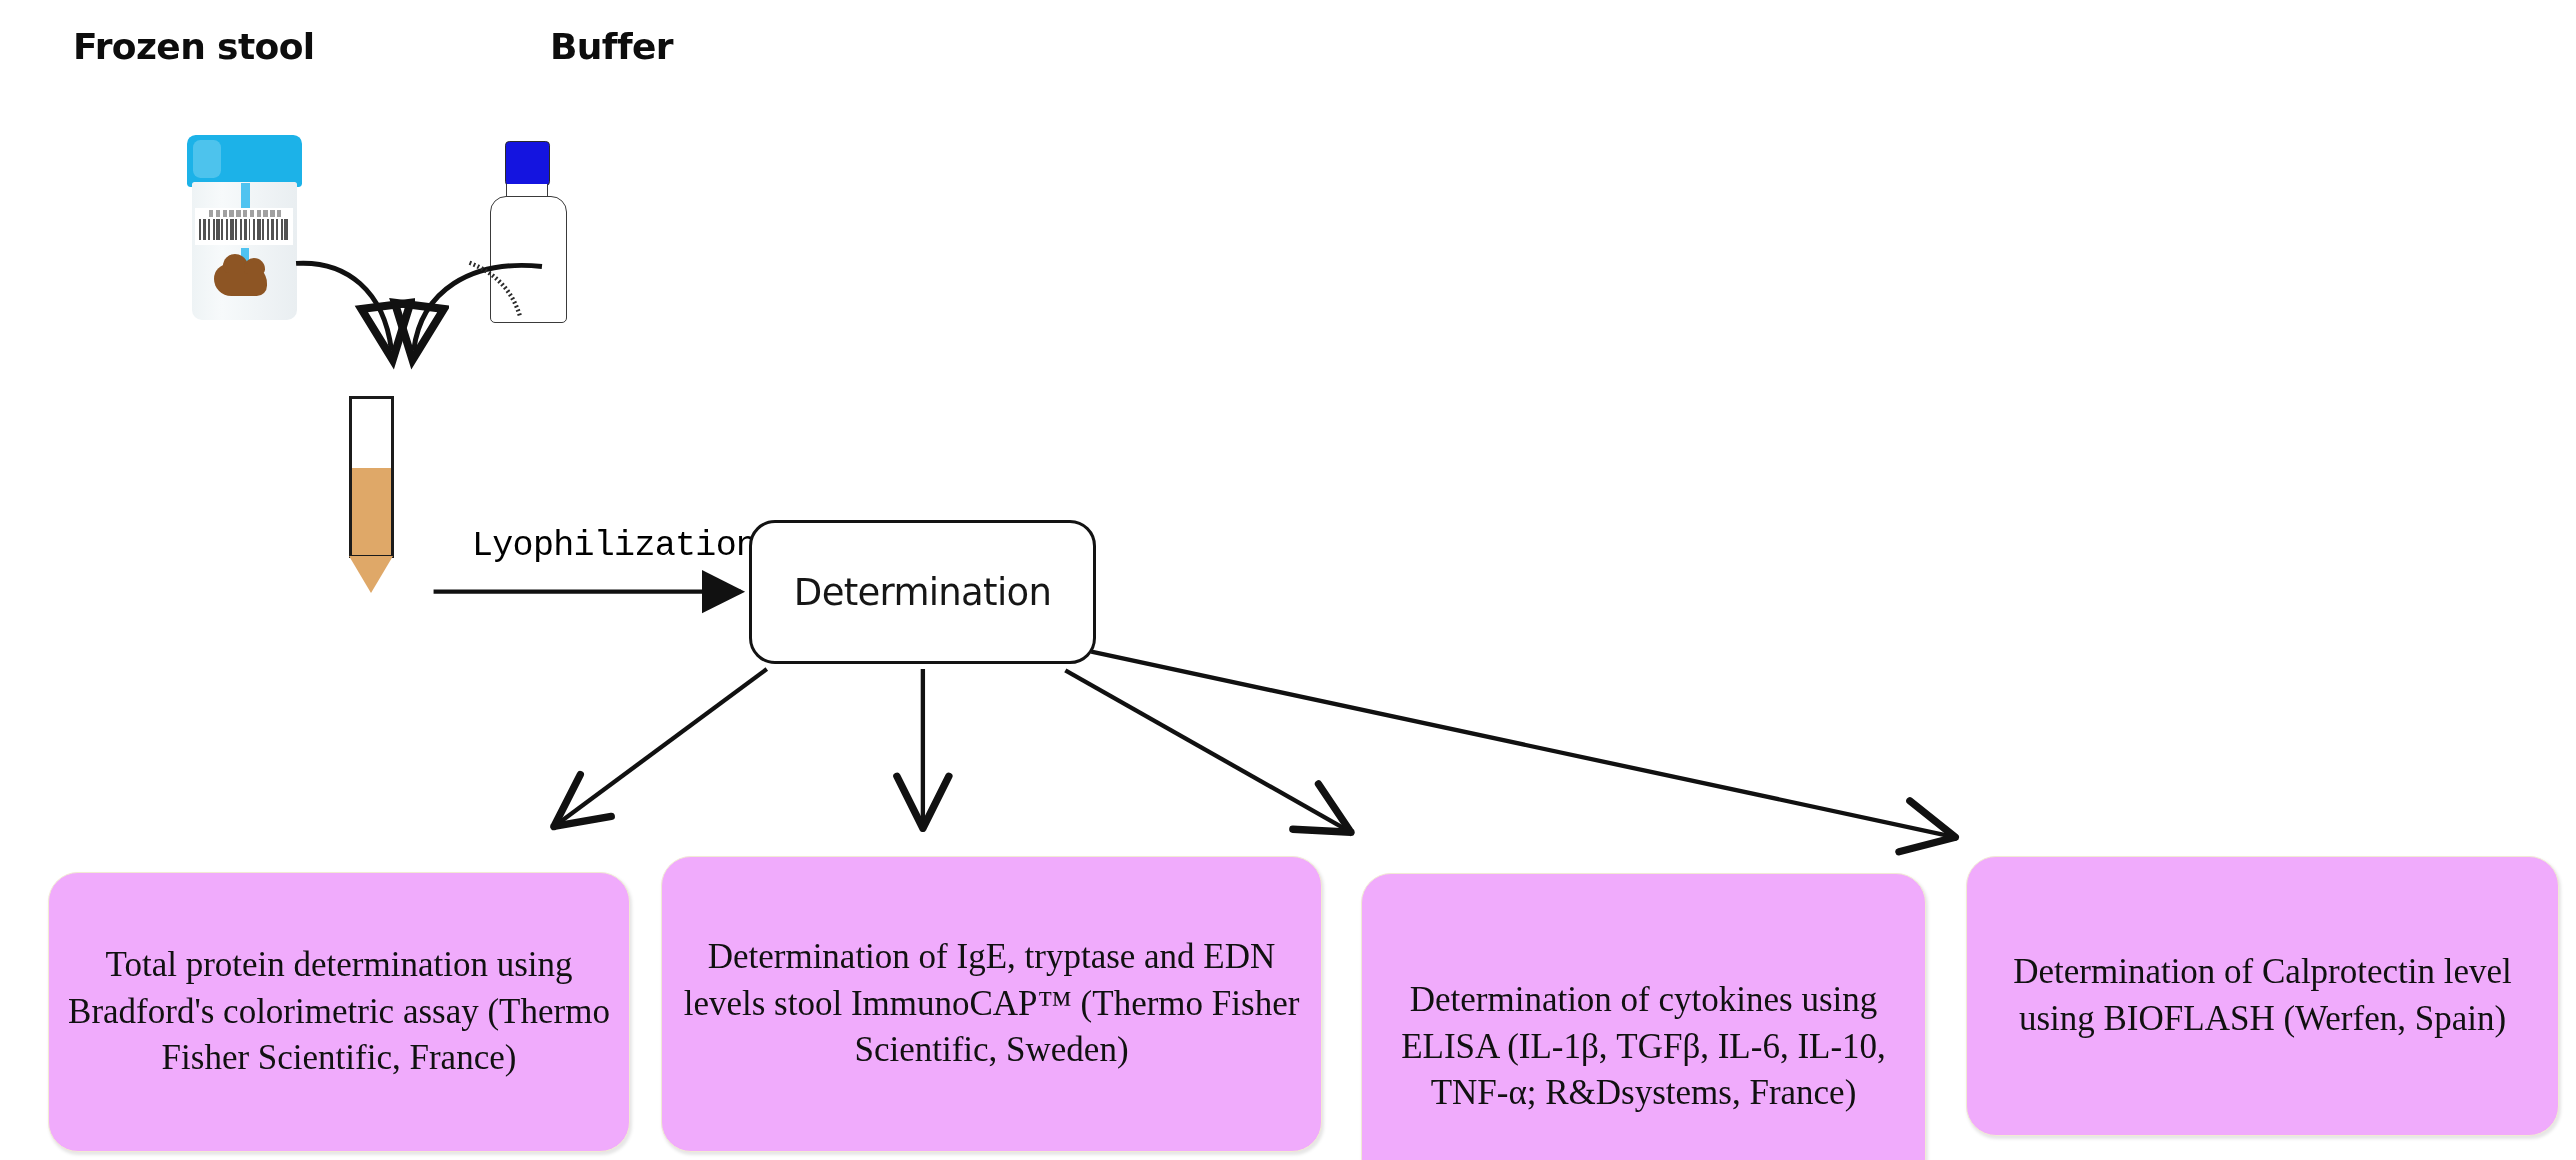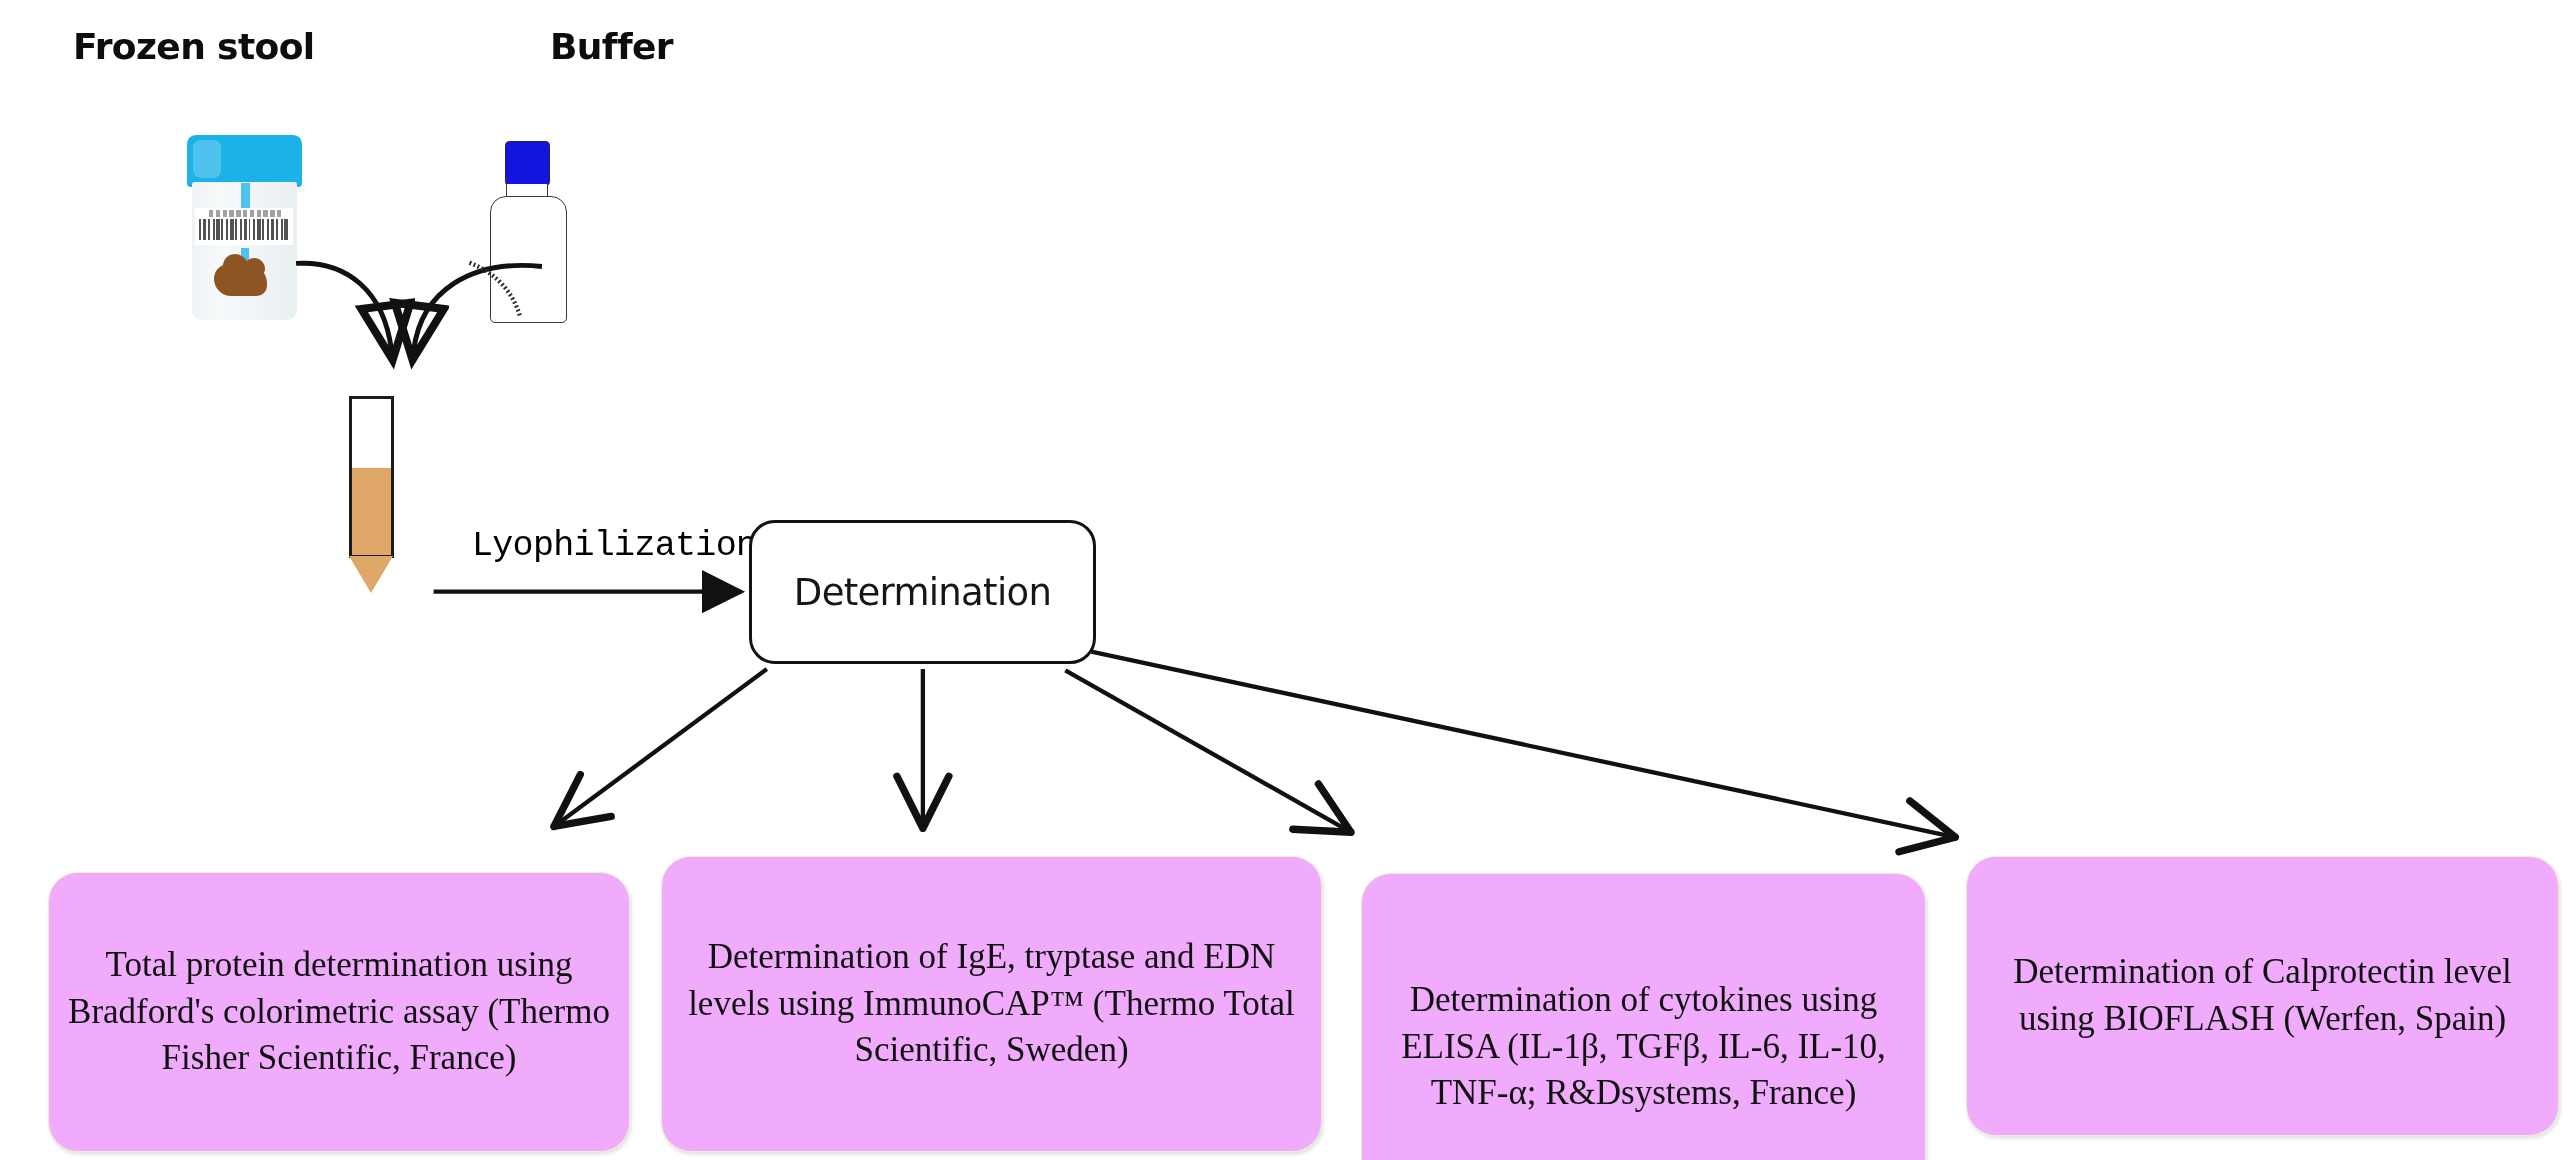--- a/index.html
+++ b/index.html
@@ -228,21 +228,21 @@
   <div id="lyophilization-label">Lyophilization</div>
 
   <div id="solubilization-box">
     <span id="solubilization-label">Determination</span>
   </div>
 
   <div class="assay-box" id="assay-box-1">
     <span class="assay-text">Total protein determination using Bradford's colorimetric assay (Thermo Fisher Scientific, France)</span>
   </div>
   <div class="assay-box" id="assay-box-2">
-    <span class="assay-text">Determination of  IgE, tryptase and EDN levels using ImmunoCAP™ (Thermo Total Scientific, Sweden)</span>
+    <span class="assay-text">Determination of  IgE, tryptase and EDN levels stool ImmunoCAP™ (Thermo Fisher Scientific, Sweden)</span>
   </div>
   <div class="assay-box" id="assay-box-3">
     <span class="assay-text">Determination of cytokines using ELISA (IL-1β, TGFβ, IL-6, IL-10, TNF-α; R&amp;Dsystems, France)</span>
   </div>
   <div class="assay-box" id="assay-box-4">
     <span class="assay-text">Determination of Calprotectin level using BIOFLASH (Werfen, Spain)</span>
   </div>
 
 </div>
 

